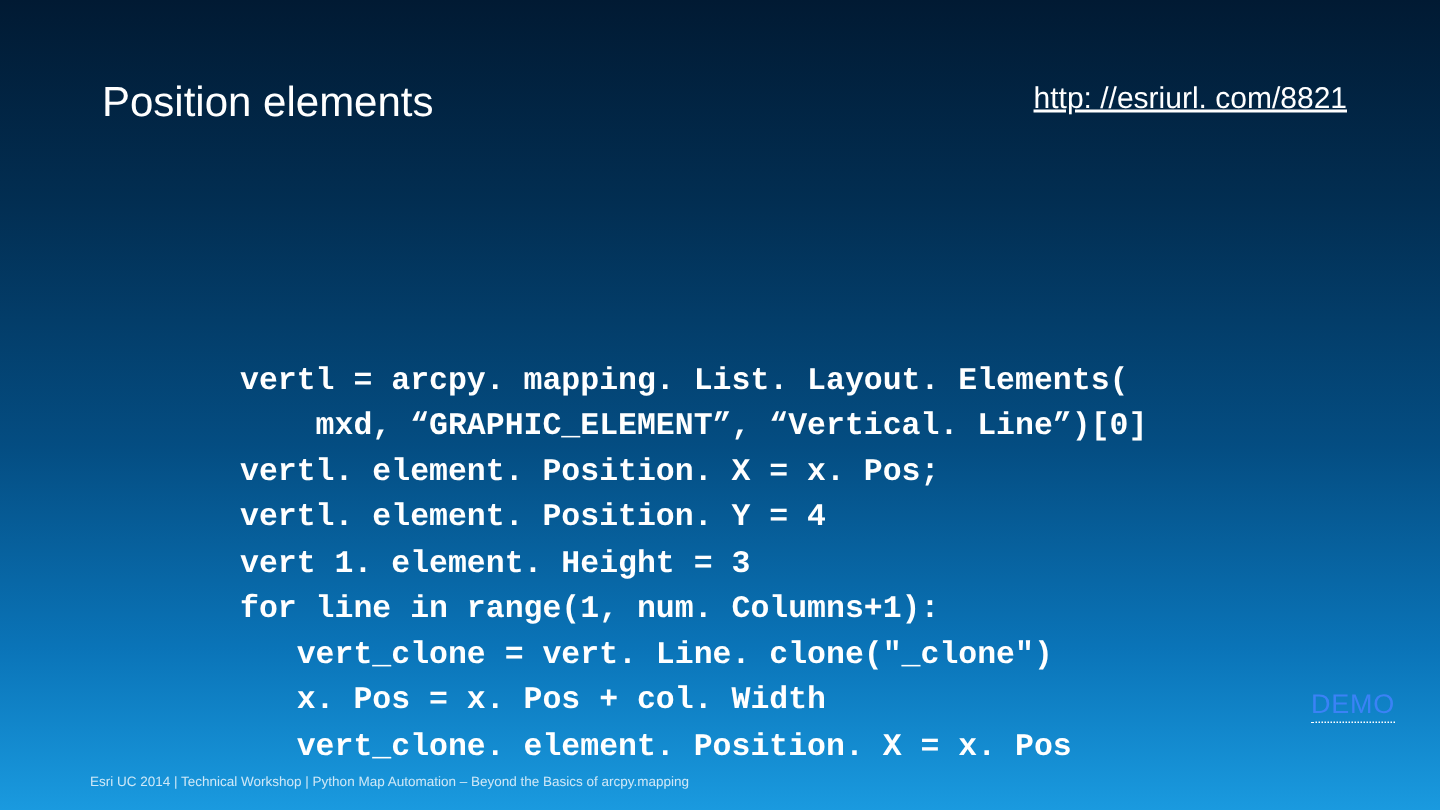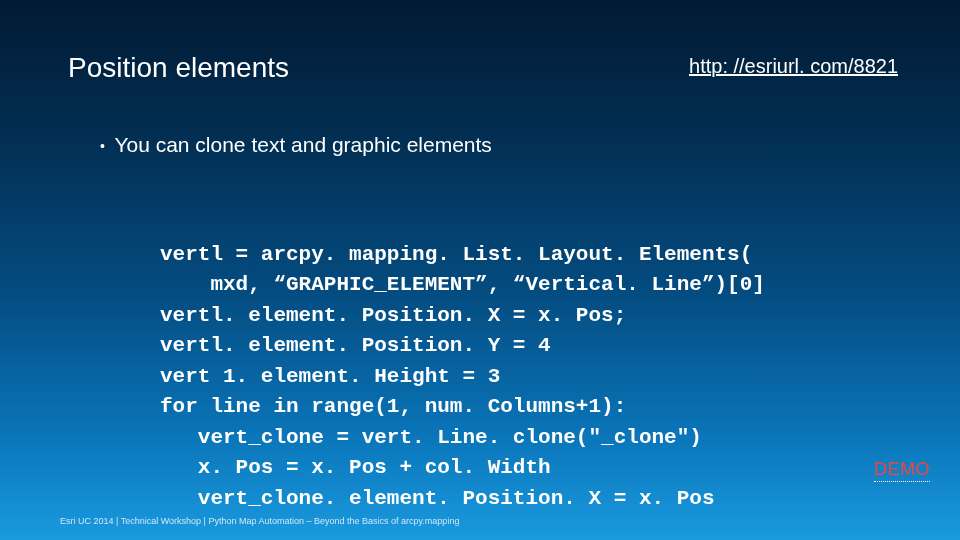--- a/index.html
+++ b/index.html
@@ -55,21 +55,21 @@
     font-weight: bold;
     line-height: 1.45;
     white-space: pre;
     color: #ffffff;
   }
   .demo-link {
     position: absolute;
     bottom: 58px;
     right: 30px;
     font-size: 18px;
-    color: #ef4444;
+    color: #3b82f6;
     border-bottom: 1px dotted #ffffff;
     padding-bottom: 1px;
     letter-spacing: 0.5px;
   }
   .footer {
     position: absolute;
     bottom: 14px;
     left: 20px;
     font-size: 9px;
     color: #cfe8f7;
@@ -77,24 +77,20 @@
   }
 </style>
 </head>
 <body>
 
 <div class="title">Position elements</div>
 
 <a class="link">http: //esriurl. com/8821</a>
 
 <div class="bullets">
-  <div class="bullet">
-    <span class="bullet-dot">•</span>
-    <span>You can clone text and graphic elements</span>
-  </div>
 </div>
 
 <div class="code-block">vertl = arcpy. mapping. List. Layout. Elements(
     mxd, “GRAPHIC_ELEMENT”, “Vertical. Line”)[0]
 vertl. element. Position. X = x. Pos;
 vertl. element. Position. Y = 4
 vert 1. element. Height = 3
 for line in range(1, num. Columns+1):
    vert_clone = vert. Line. clone("_clone")
    x. Pos = x. Pos + col. Width

